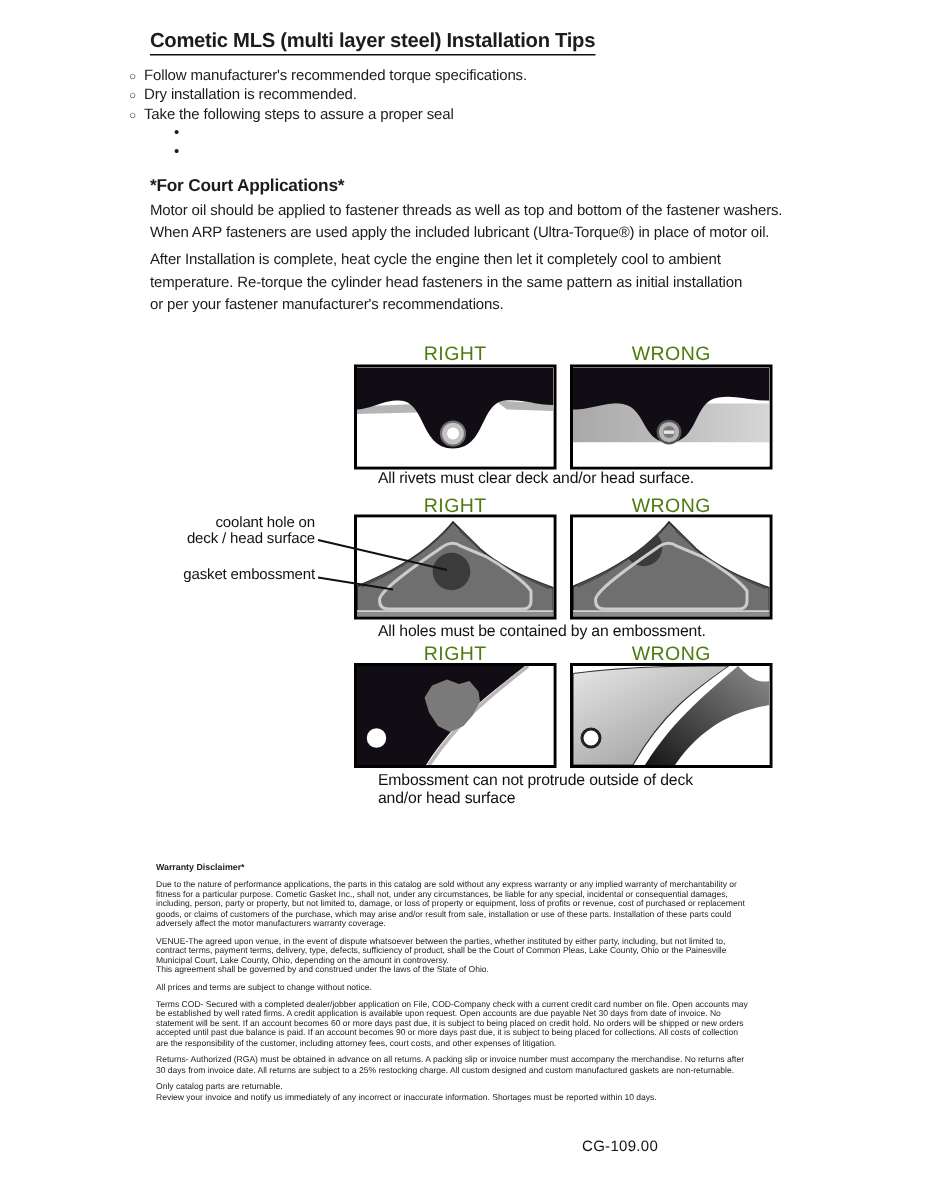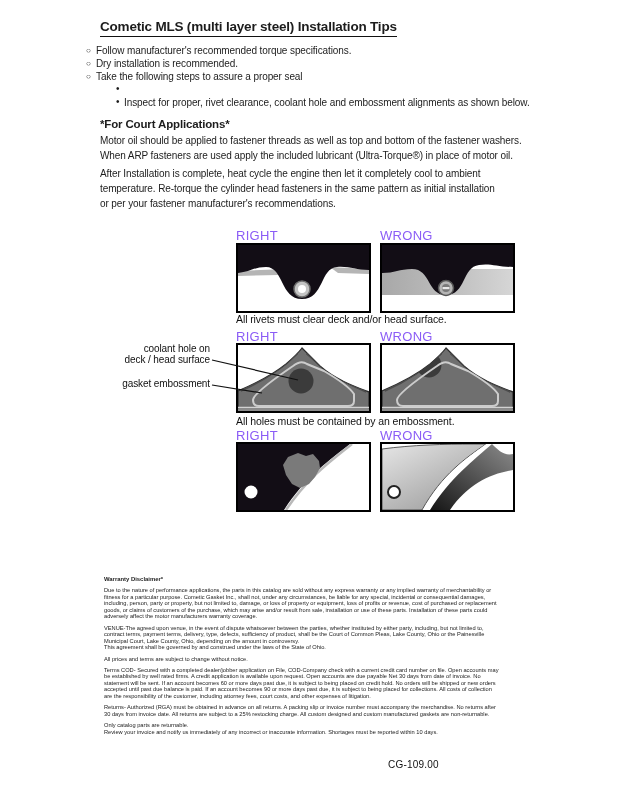--- a/index.html
+++ b/index.html
@@ -15,24 +15,24 @@
   .bullets { left:86px; top:44px; width:510px; font-size:10px; line-height:13px; letter-spacing:-0.1px; }
   .b-row { display:flex; align-items:flex-start; }
   .b-row.sub { padding-left:30px; }
   .b-o { width:10px; font-size:8px; line-height:13px; }
   .b-f { width:8px; font-size:10px; line-height:12.5px; }
   .diesel-heading { left:100px; top:118px; font-size:11.5px; font-weight:bold; letter-spacing:-0.15px; }
   .para { left:100px; width:450px; font-size:10px; line-height:15px; letter-spacing:-0.1px; white-space:pre-line; }
   .p1 { top:133px; }
   .p2 { top:166px; }
   .p3 { top:208px; }
-  .dlabel { width:135px; text-align:left; font-size:13px; letter-spacing:0.3px; color:#8b5cf6; }
+  .dlabel { width:135px; text-align:center; font-size:13px; letter-spacing:0.3px; color:#4d7c0f; }
   .dbox { width:135px; height:70px; border:2px solid #000; background:#fff; box-sizing:border-box; }
   .dbox svg { display:block; width:131px; height:66px; }
-  .caption { font-size:10.5px; letter-spacing:-0.1px; color:#111; white-space:pre-line; line-height:11.5px; }
+  .caption { font-size:10.5px; letter-spacing:-0.1px; color:#111; white-space:pre-line; line-height:11.5px;margin-left:16px; }
   .colL { left:236px; } .colR { left:380px; }
   .r1label { top:228px; } .r1box { top:243px; } .r1cap { top:314px; width:300px; }
   .r2label { top:329px; } .r2box { top:343px; } .r2cap { top:416px; width:300px; }
   .r3label { top:428px; } .r3box { top:442px; } .r3cap { top:515px; width:290px; }
   .callout { width:132px; text-align:right; font-size:10px; line-height:10.5px; letter-spacing:-0.1px; white-space:pre-line; color:#111; }
   .callout1 { left:78px; top:344px; }
   .callout2 { left:78px; top:379px; }
   .pointer-overlay { left:86px; top:340px; width:220px; height:64px; z-index:5; pointer-events:none; }
   .legal { left:104px; top:576px; width:440px; font-size:5.7px; line-height:6.45px; color:#222; }
   .legal-heading { font-weight:bold; font-size:5.9px; margin-bottom:5px; }
@@ -57,21 +57,20 @@
     </div>
     <div class="b-row">
       <span class="b-o">○</span>
       <span>Take the following steps to assure a proper seal</span>
     </div>
     <div class="b-row sub">
       <span class="b-f">•</span>
     </div>
     <div class="b-row sub">
       <span class="b-f">•</span>
-      <span>Inspect for proper, rivet clearance, coolant hole and embossment alignments as shown below.</span>
     </div>
   </div>
 
   <div class="abs diesel-heading">*For Court Applications*</div>
   <div class="abs para p2">After Installation is complete, heat cycle the engine then let it completely cool to ambient
 temperature. Re-torque the cylinder head fasteners in the same pattern as initial installation
 or per your fastener manufacturer's recommendations.</div>
   <div class="abs para p1">Motor oil should be applied to fastener threads as well as top and bottom of the fastener washers.
 When ARP fasteners are used apply the included lubricant (Ultra-Torque®) in place of motor oil.</div>
 
@@ -184,20 +183,22 @@
             <stop offset="1" stop-color="#8c8c8c"></stop>
         </linearGradient>
       </defs>
       <rect x="0" y="0" width="131" height="66" fill="#ffffff"></rect>
       <path d="M0,5 C30,1 62,0 92,0 L104,0 C84,14 60,30 40,66 H0 Z" fill="url(#gradBand)" stroke="#333333" stroke-width="0.8"></path>
       <path d="M106,0 C86,14 62,31 42,66" stroke="#ffffff" stroke-width="2" fill="none"></path>
       <path d="M110,0 C92,16 68,34 48,66 L68,66 C86,40 108,30 131,26 L131,10 C122,12 116,6 110,0 Z" fill="url(#gradRidge)"></path>
       <circle cx="12" cy="48" r="6" fill="#ffffff" stroke="#222222" stroke-width="2"></circle>
     </svg>
   </div>
+  <div class="abs caption colL r3cap">Embossment can not protrude outside of deck
+and/or head surface</div>
 
   <div class="abs legal">
     <div class="legal-heading">Warranty Disclaimer*</div>
     <div class="legal-para">Due to the nature of performance applications, the parts in this catalog are sold without any express warranty or any implied warranty of merchantability or
 fitness for a particular purpose.  Cometic Gasket Inc., shall not, under any circumstances, be liable for any special, incidental or consequential damages,
 including, person, party or property, but not limited to, damage, or loss of property or equipment, loss of profits or revenue, cost of purchased or replacement
 goods, or claims of customers of the purchase, which may arise and/or result from sale, installation or use of these parts.  Installation of these parts could
 adversely affect the motor manufacturers warranty coverage.</div>
     <div class="legal-para">VENUE-The agreed upon venue, in the event of dispute whatsoever between the parties, whether instituted by either party, including, but not limited to,
 contract terms, payment terms, delivery, type, defects, sufficiency of product, shall be the Court of Common Pleas, Lake County, Ohio or the Painesville

